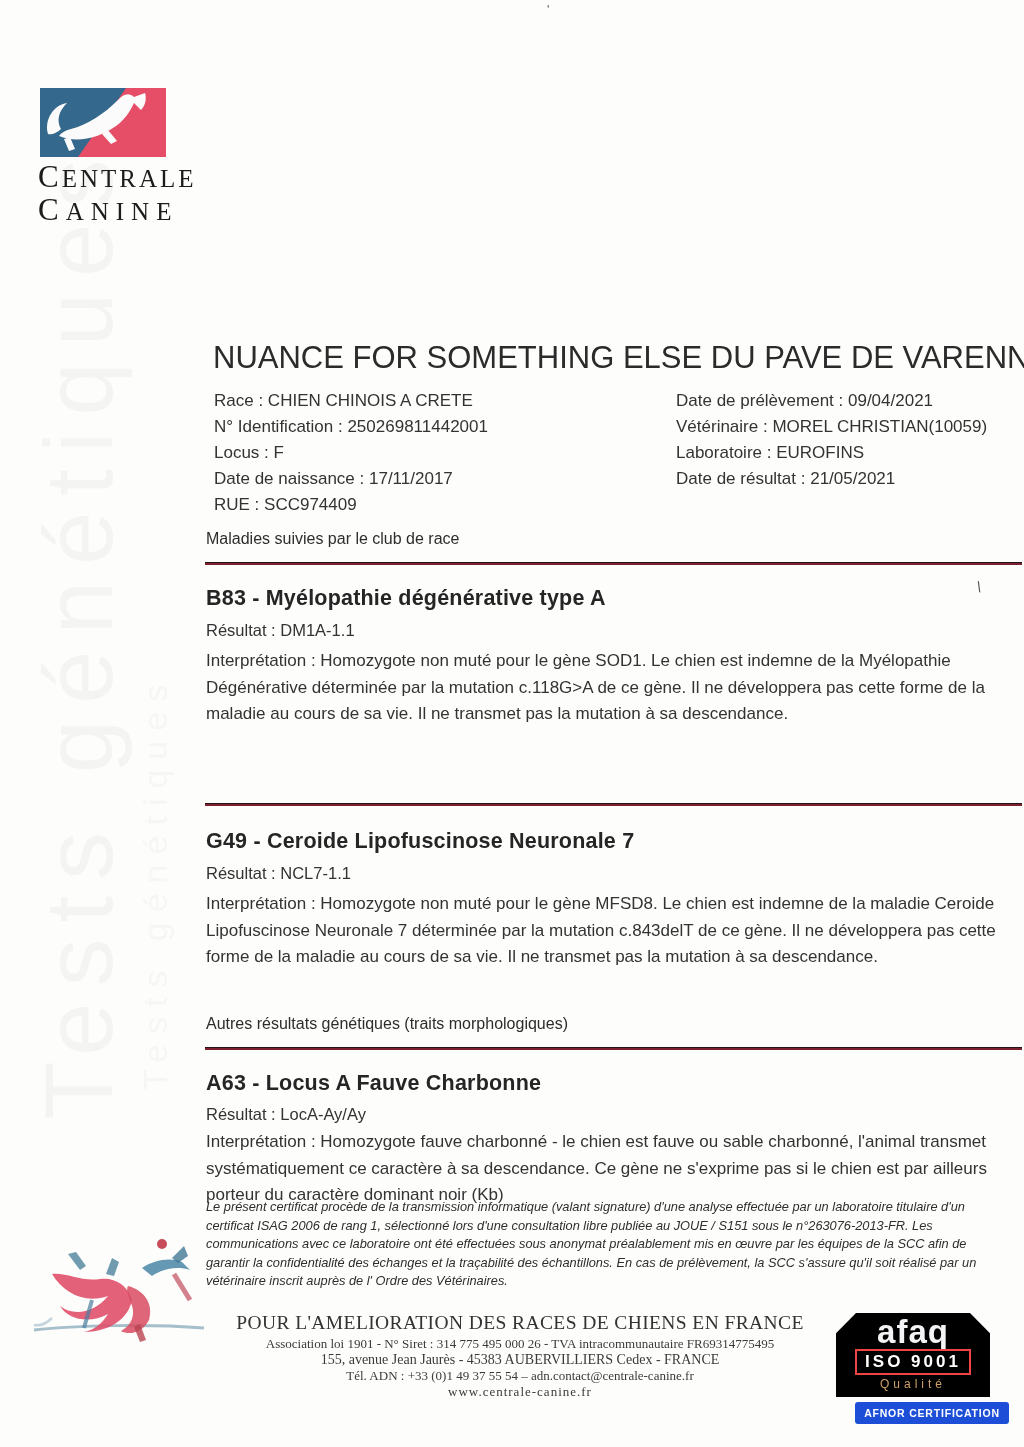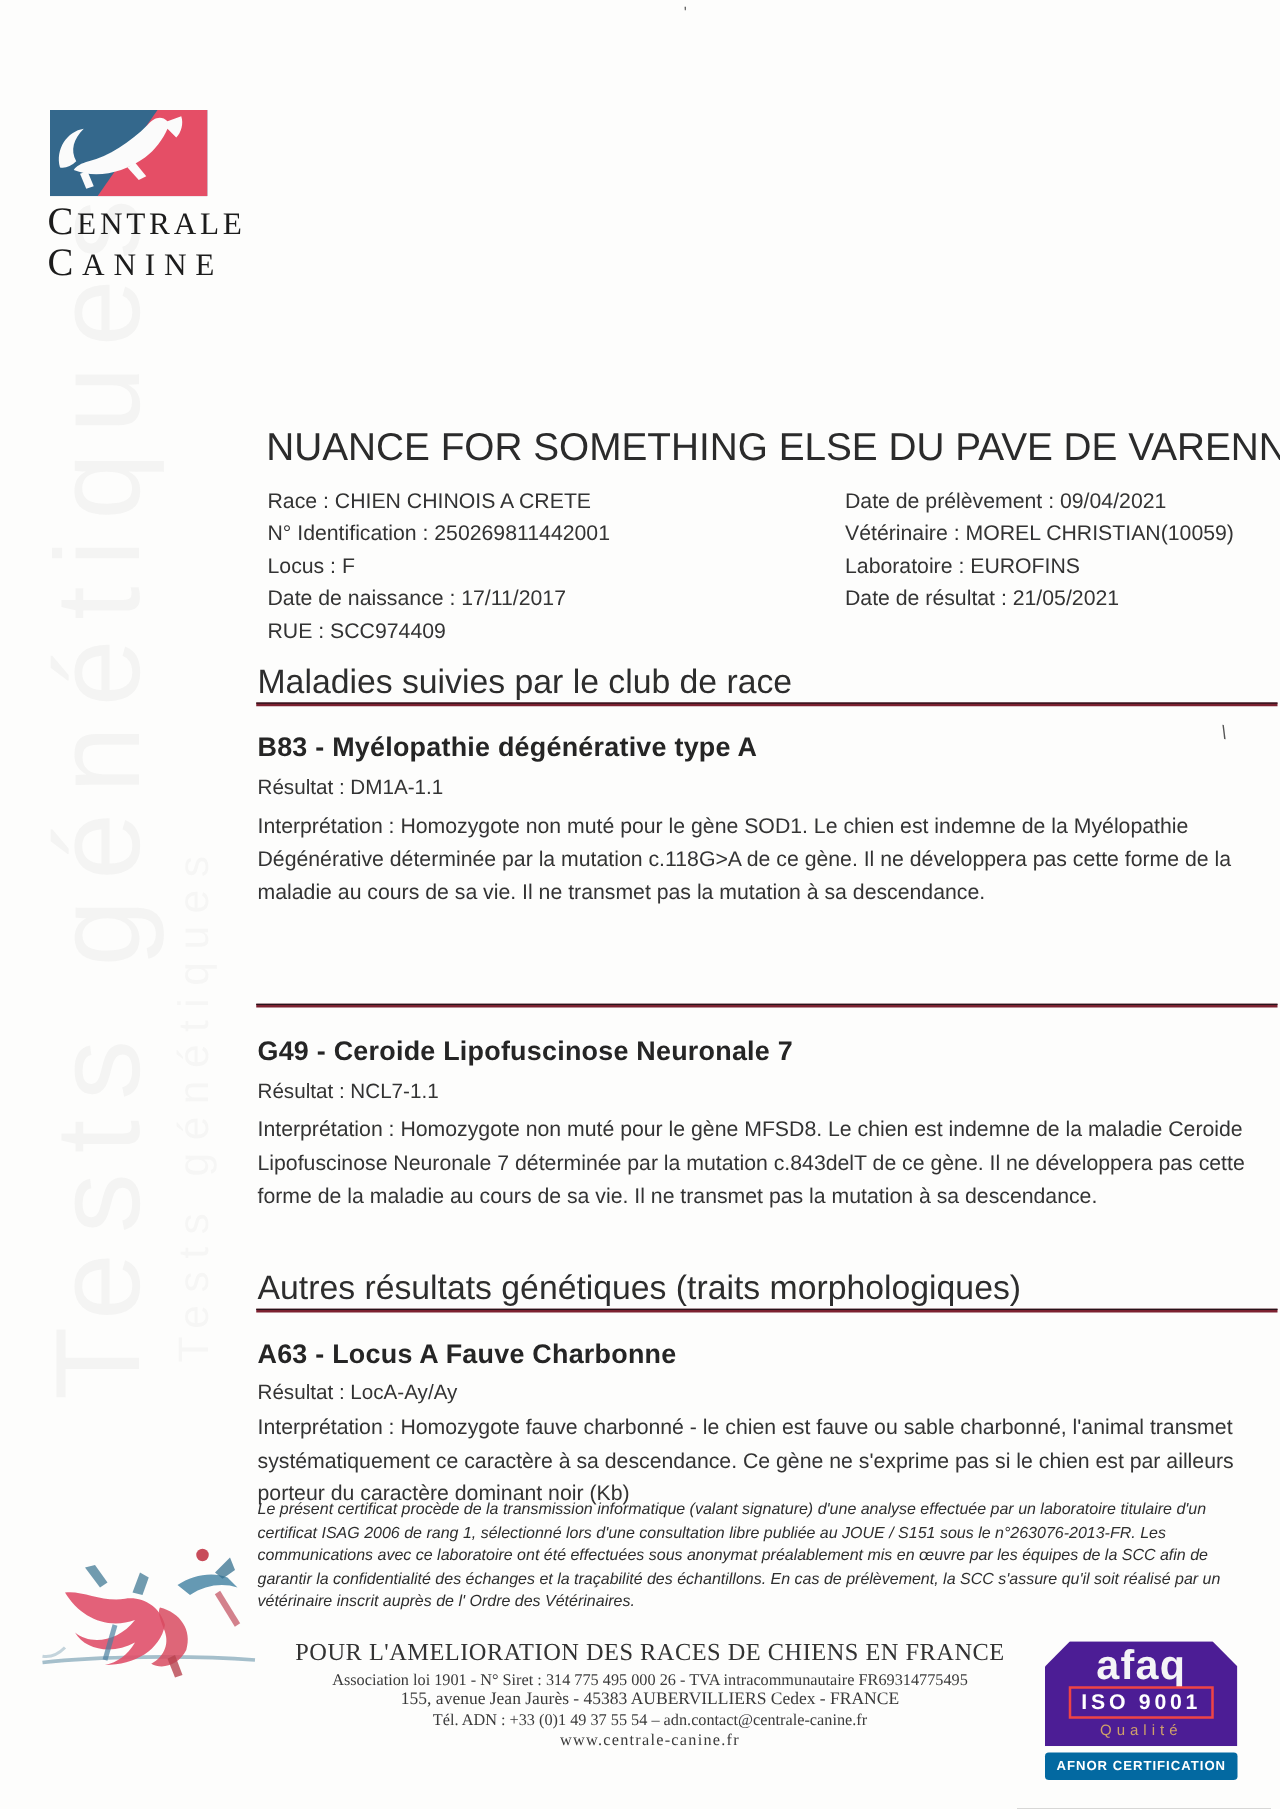--- a/index.html
+++ b/index.html
@@ -31,21 +31,21 @@
   .org-line::first-letter { font-size:31px; }
   .org-line.second { letter-spacing:7px; }
   
   .doc-title {
     position:absolute; left:213px; top:340px; width:860px;
     font-size:31px; color:#2b2b2b; white-space:nowrap; letter-spacing:0px;
   }
   .info-left  { position:absolute; left:214px; top:388px; font-size:17px; line-height:26px; color:#333; }
   .info-right { position:absolute; left:676px; top:388px; font-size:17px; line-height:26px; color:#333; }
   
-  .sec-head { position:absolute; left:206px; font-size:27px; color:#2d2d2d;text-align:center; }
+  .sec-head { position:absolute; left:206px; font-size:16px; color:#2d2d2d;text-align:center; }
   .sec-rule {
     position:absolute; left:205px; right:2px; height:3px;
     background:#7c2130; border-top:1px solid #27131a;
   }
   .test-name { position:absolute; left:206px; font-size:21.5px; font-weight:bold; color:#252525; letter-spacing:0.2px; }
   .test-result { position:absolute; left:206px; font-size:16.5px; color:#333; }
   .test-interp { position:absolute; left:206px; width:792px; font-size:17px; line-height:26.5px; color:#333; }
   
   .legal {
     position:absolute; left:206px; top:1198px; width:800px;
@@ -59,37 +59,37 @@
     font-family:"Liberation Serif", serif; color:#3a3a3a;
   }
   .footer .f1 { font-size:19.5px; letter-spacing:0.4px; color:#333; }
   .footer .f2 { font-size:13px; margin-top:2px; }
   .footer .f3 { font-size:14px; }
   .footer .f4 { font-size:13px; }
   .footer .f5 { font-size:13px; letter-spacing:1px; }
   
   .afaq-box { position:absolute; left:836px; top:1313px; width:154px; }
   .afaq-badge {
-    width:154px; height:84px; background:#4c1d95;
+    width:154px; height:84px; background:#000000;
     clip-path:polygon(0 24%, 13% 0, 87% 0, 100% 24%, 100% 100%, 0 100%);
     display:flex; flex-direction:column; align-items:center; justify-content:flex-start;
   }
   .afaq-word {
     color:#f4f4f6; font-size:33px; font-weight:bold; line-height:1;
     margin-top:2px; letter-spacing:1px; font-family:"Liberation Sans", sans-serif;
   }
   .afaq-iso {
     margin-top:1px; border:2px solid #ef4444; padding:0 8px;
     color:#fff; font-size:17px; font-weight:bold; letter-spacing:3px; line-height:22px;
   }
   .afaq-quality { color:#cfa169; font-size:12px; letter-spacing:4px; margin-top:2px; }
   .afaq-cert {
-    margin-top:5px; width:154px; height:22px; background:#0369a1; border-radius:3px;
+    margin-top:5px; width:154px; height:22px; background:#1d4ed8; border-radius:3px;
     color:#fff; font-size:10.5px; font-weight:bold; letter-spacing:0.8px;
-    display:flex; align-items:center; justify-content:center;
+    display:flex; align-items:center; justify-content:center;margin-left:19px;
   }
   
   .artifact { position:absolute; color:#666; user-select:none; }
   .a-tick  { left:547px; top:2px; font-size:13px; }
   .a-slash { left:977px; top:578px; font-size:15px; transform:rotate(8deg); color:#555; }
 </style>
 </head>
 <body>
 
 <div class="page">

